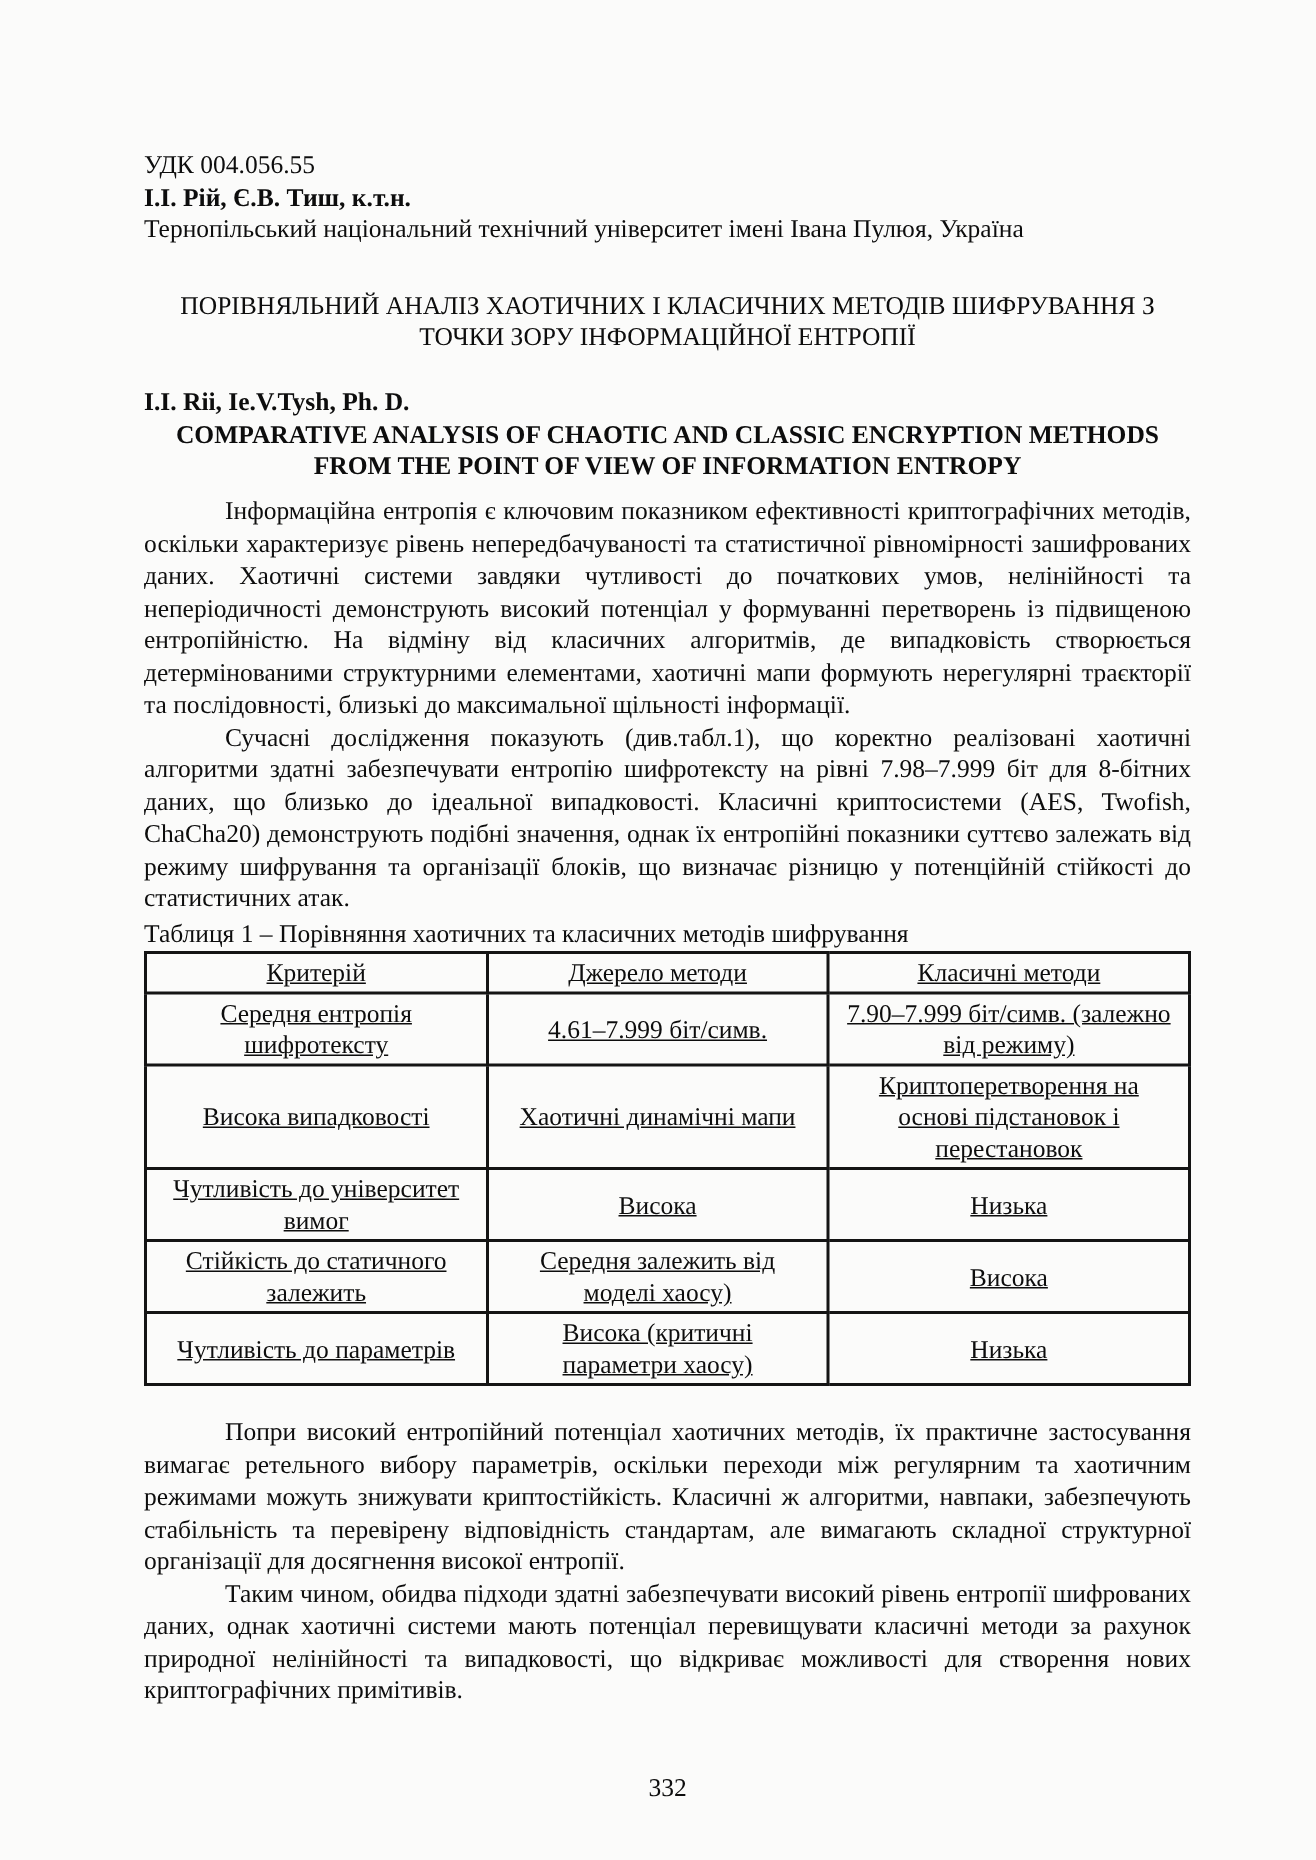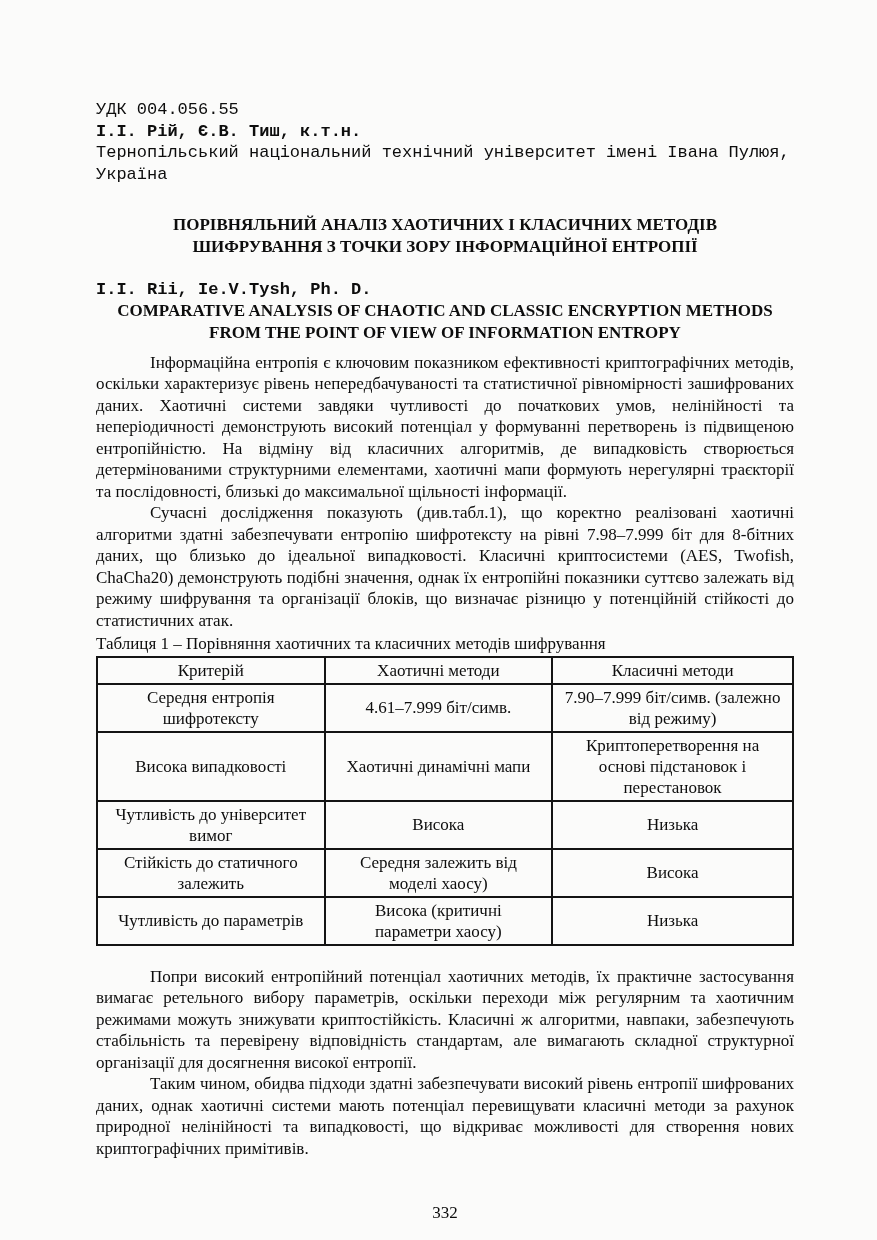--- a/index.html
+++ b/index.html
@@ -18,27 +18,26 @@
   .page {
     position: absolute;
     left: 96px;
     top: 99px;
     width: 698px;
   }
   .line {
     margin: 0;
     font-size: 17px;
     line-height: 21.5px;
-    font-family: Liberation Mono, monospace;
   }
   .bold { font-weight: bold; }
   .title-ua {
     margin: 29px 18px 0 18px;
     text-align: center;
-    font-weight: bold;
+    font-weight: normal;
     font-size: 17px;
     line-height: 21.8px;
   }
   .authors-en {
     margin-top: 21px;
   }
   .title-en {
     margin: 0 18px;
     text-align: center;
     font-weight: bold;
@@ -56,20 +55,21 @@
   .table-caption {
     margin: 2px 0 1px 0;
     font-size: 17px;
     line-height: 21.5px;
     text-align: left;
   }
   table.cmp {
     width: 100%;
     border-collapse: collapse;
     table-layout: fixed;
+    text-decoration: underline;
   }
   table.cmp th, table.cmp td {
     border: 2px solid #141414;
     font-size: 17px;
     line-height: 21px;
     font-weight: normal;
     text-align: center;
     vertical-align: middle;
     padding: 2px 10px;
   }
@@ -105,21 +105,21 @@
 
   <table class="cmp">
     <colgroup>
       <col class="c1">
         <col class="c2">
         <col class="c3">
     </colgroup>
     <thead>
       <tr>
         <th>Критерій</th>
-        <th>Хаотичні методи</th>
+        <th>Джерело методи</th>
         <th>Класичні методи</th>
       </tr>
     </thead>
     <tbody>
       <tr>
         <td>Середня ентропія шифротексту</td>
         <td>4.61–7.999 біт/симв.</td>
         <td>7.90–7.999 біт/симв. (залежно від режиму)</td>
       </tr>
       <tr>

